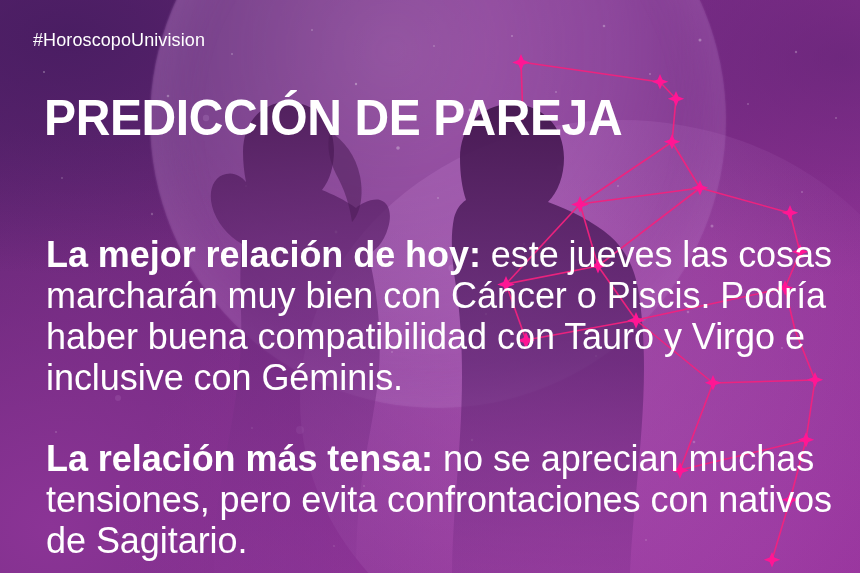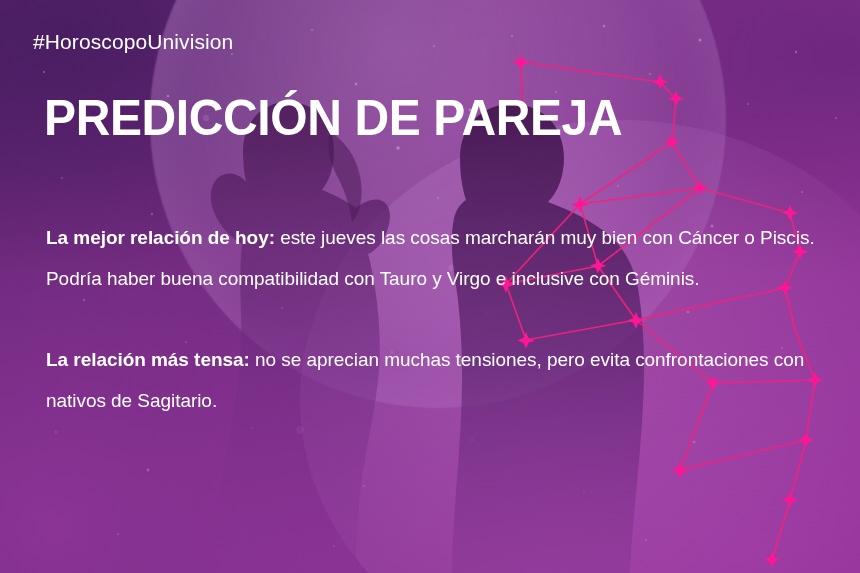--- a/index.html
+++ b/index.html
@@ -83,21 +83,21 @@
   
   .content {
     position: absolute;
     inset: 0;
     padding: 0;
   }
   .hashtag {
     position: absolute;
     left: 33px;
     top: 30px;
-    font-size: 21px;
+    font-size: 18px;
     font-weight: 400;
     letter-spacing: 0.1px;
     color: #ffffff;
     white-space: nowrap;
   }
   .title {
     position: absolute;
     left: 44px;
     top: 92px;
     font-size: 50px;
@@ -109,21 +109,21 @@
     transform-origin: left top;
     white-space: nowrap;
   }
   .body {
     position: absolute;
     left: 46px;
     top: 198px;
     width: 790px;
   }
   .para {
-    font-size: 19px;
+    font-size: 36px;
     line-height: 41px;
     color: #ffffff;
     font-weight: 400;
     letter-spacing: -0.05px;
   }
   .para + .para { margin-top: 40px; }
   .para .lead {
     font-weight: 700;
   }
 </style>

